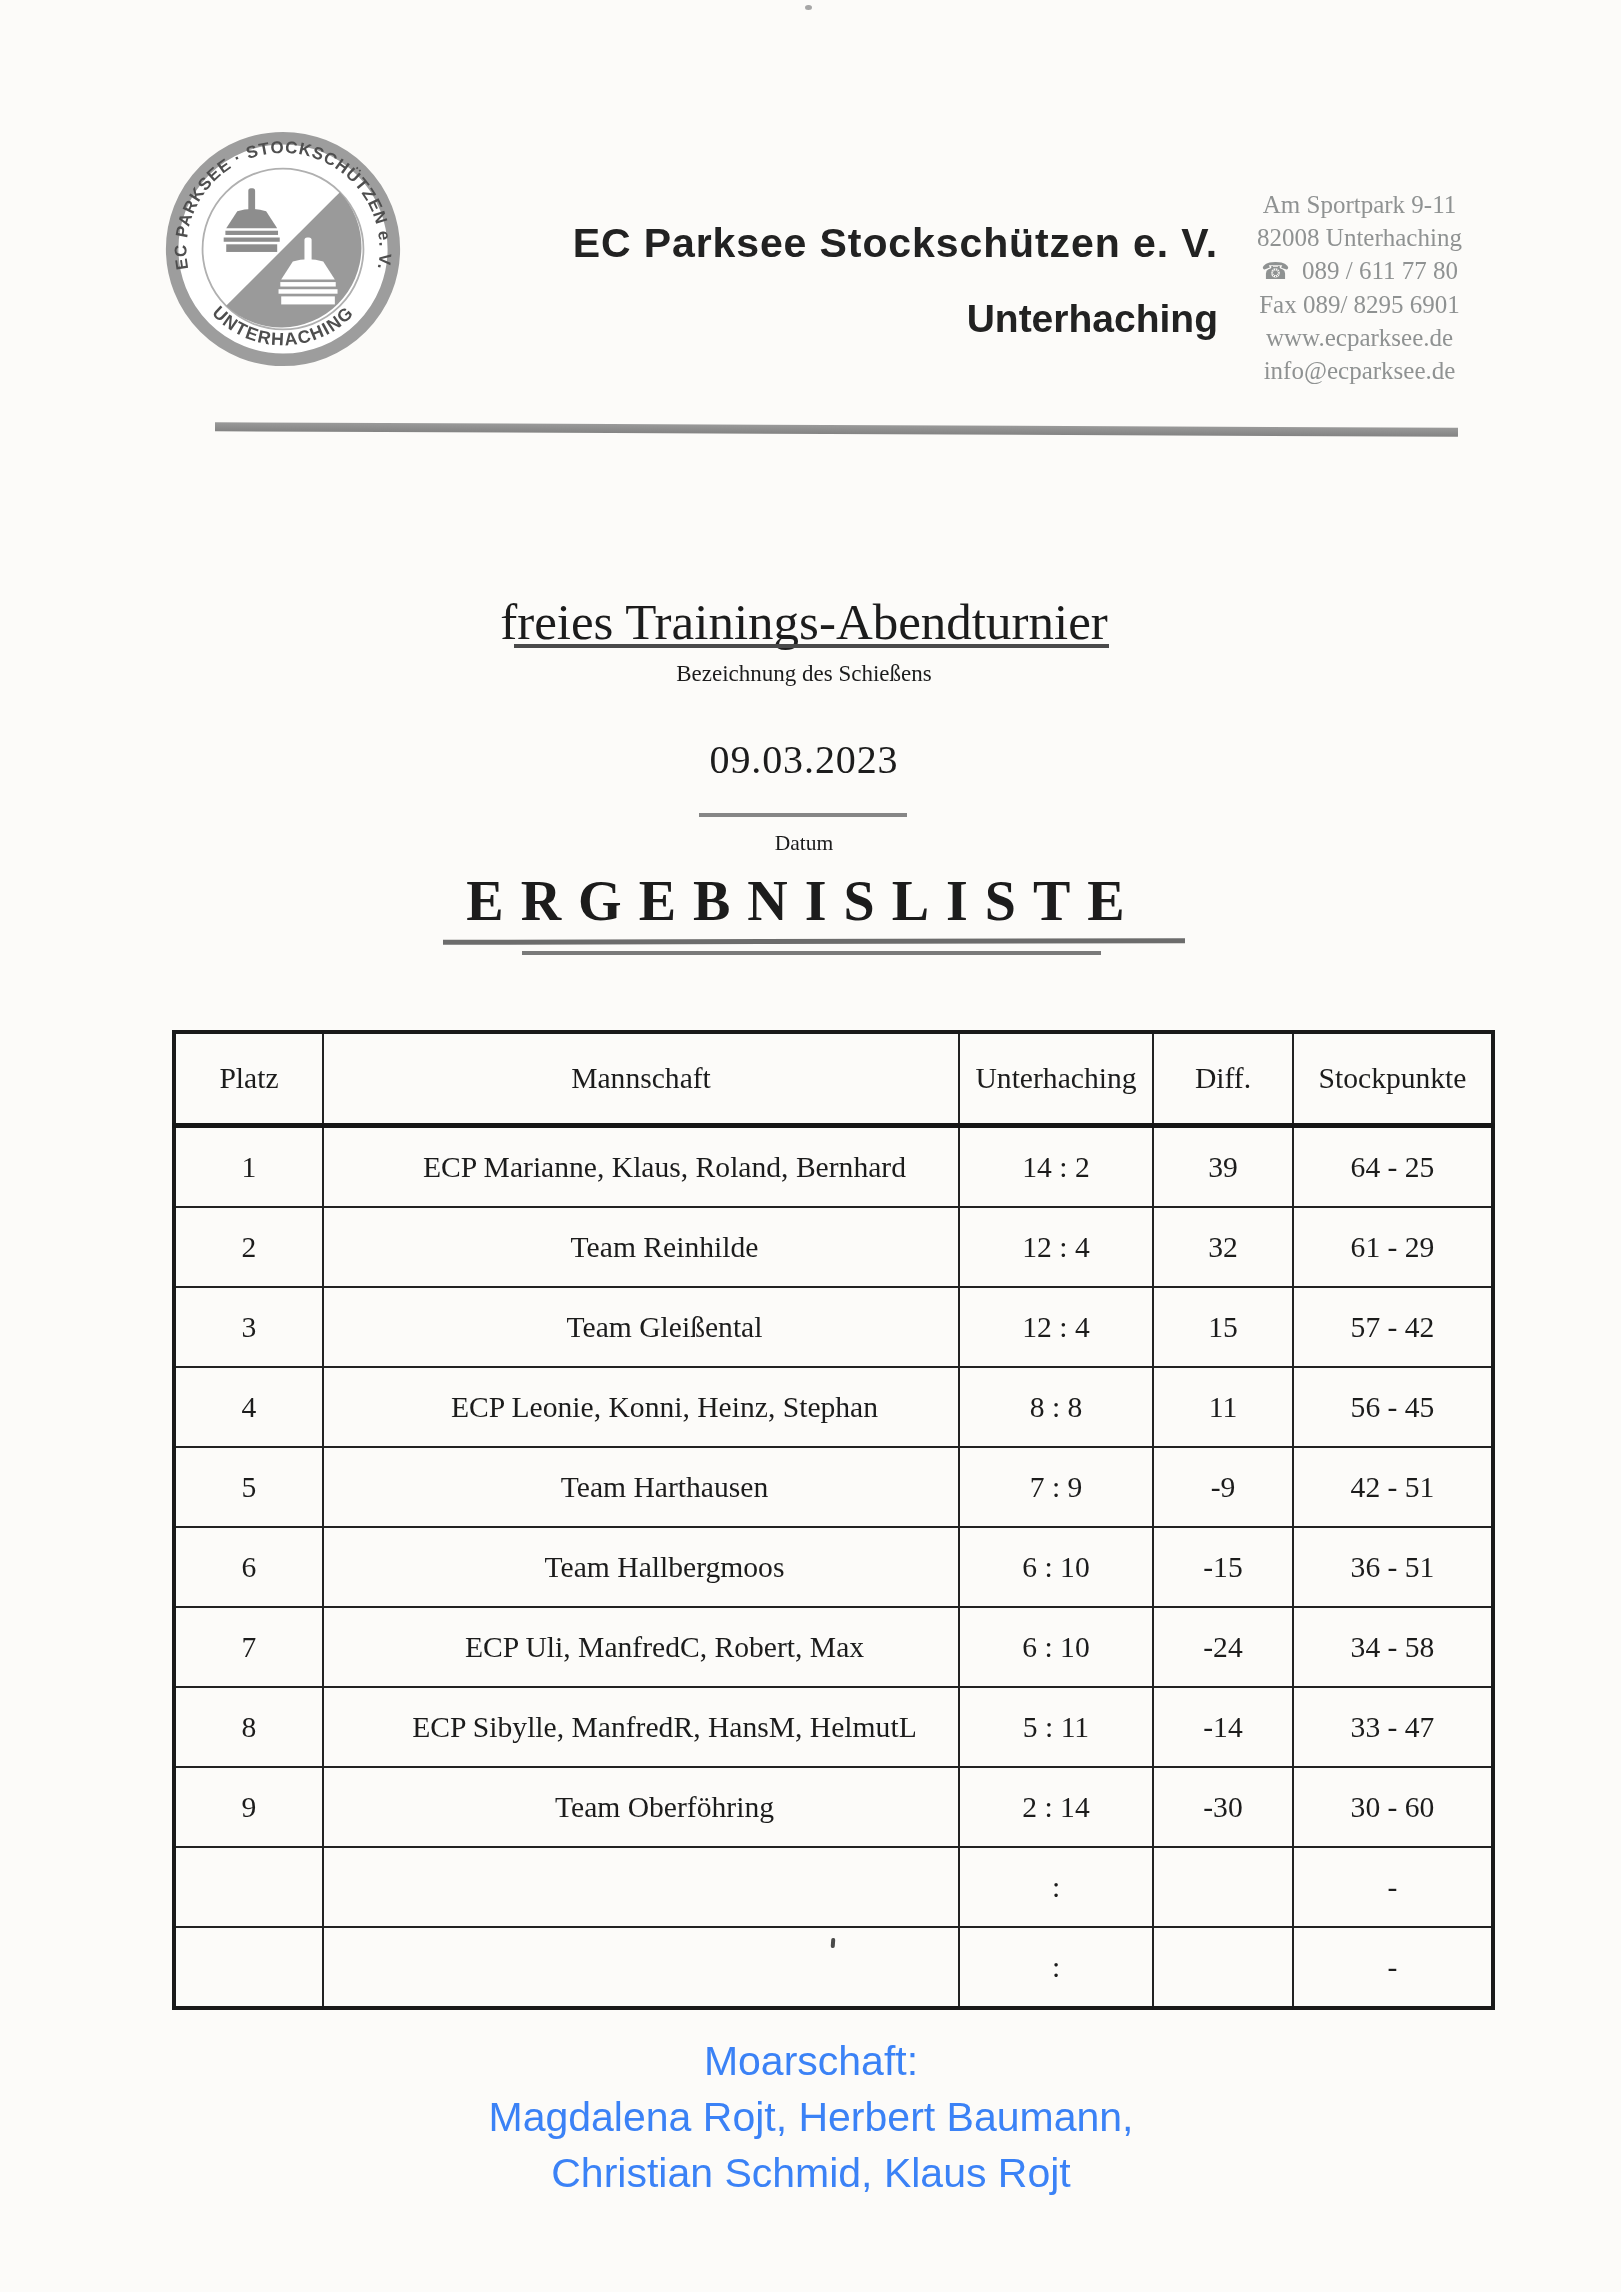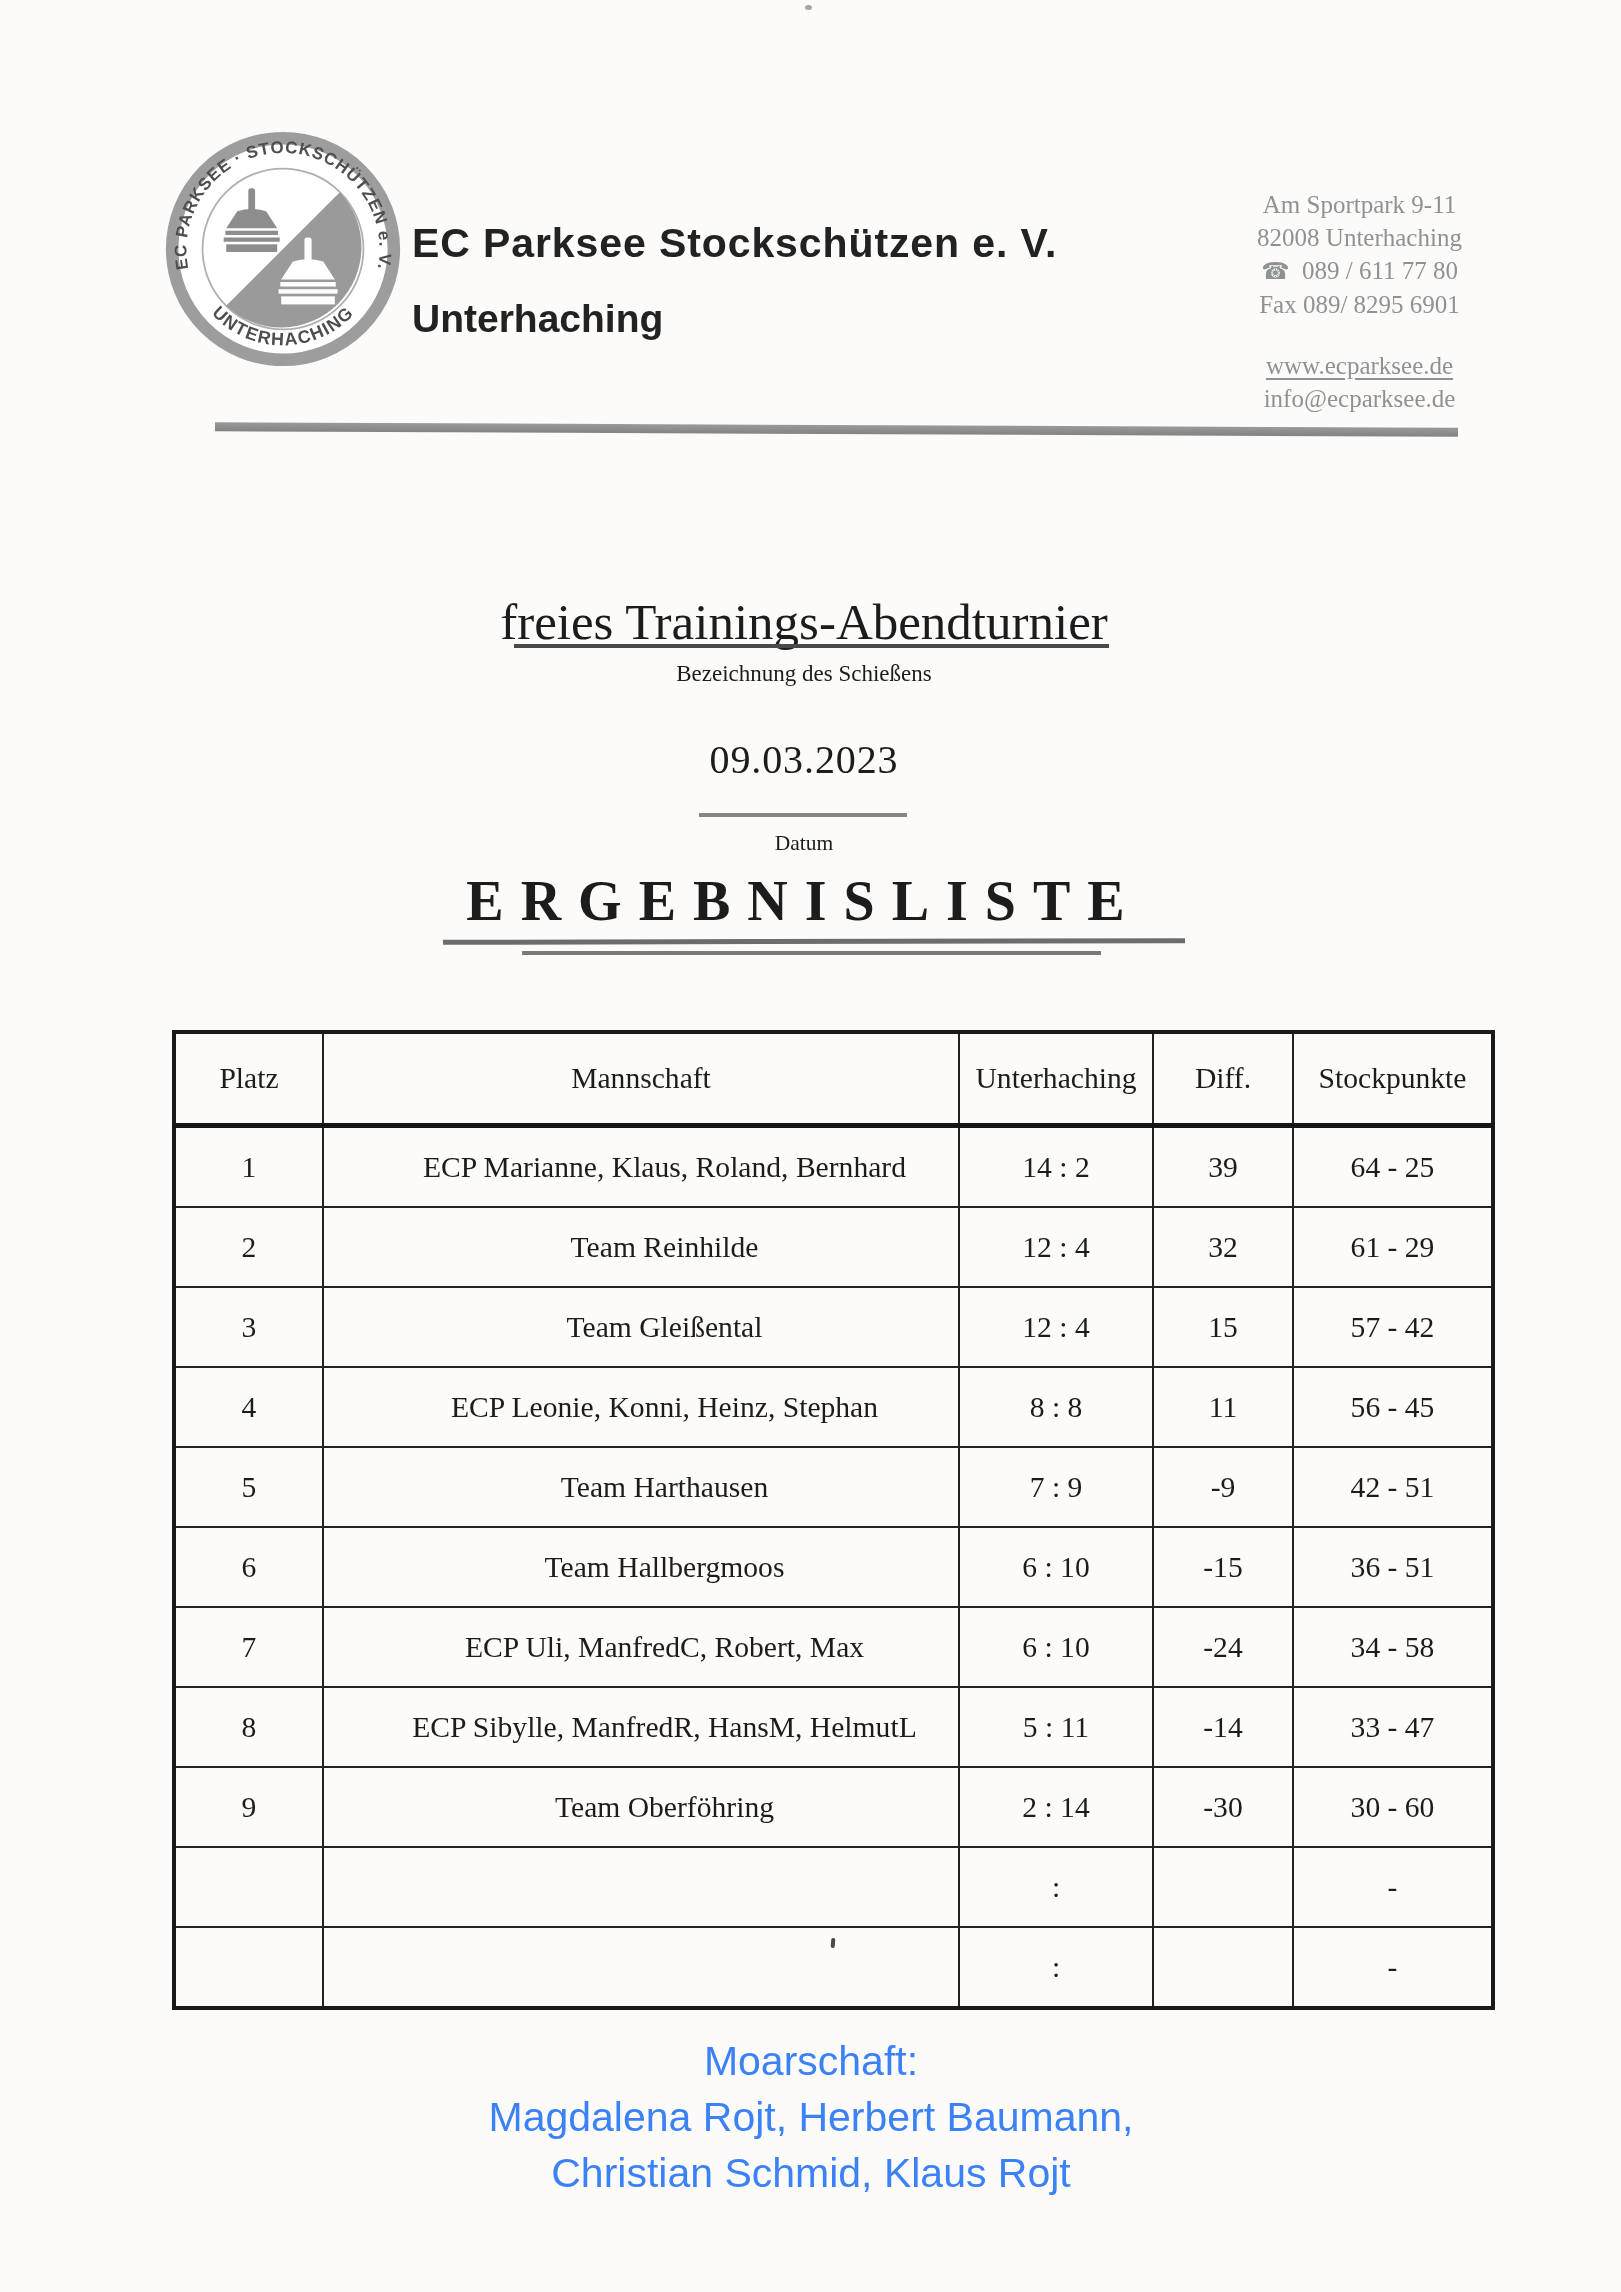--- a/index.html
+++ b/index.html
@@ -4,31 +4,31 @@
 <style>
   html, body { margin:0; padding:0; background:#e9e9e7; }
   .page {
     position:relative; width:1622px; height:2293px;
     background:#fcfbf9; overflow:hidden;
     font-family:"Liberation Serif", serif; color:#1c1c1c;
   }
   
   .logo { position:absolute; left:165px; top:131px; width:236px; height:236px; }
   .org-block {
-    position:absolute; left:412px; top:220px; width:806px; text-align:left;
+    position:absolute; left:412px; top:220px; width:806px; text-align:right;
     font-family:"Liberation Sans", sans-serif; font-weight:700; color:#222;
   }
   .org-line1 { font-size:41px; letter-spacing:0.9px; }
   .org-line2 { font-size:39px; margin-top:30px; }
   .contact {
     position:absolute; left:1225px; top:188px; width:269px; text-align:center;
     color:#8f9292; font-size:25px; line-height:33px;
     font-family:"Liberation Serif", serif;
   }
-  .contact .web { text-decoration:underline; text-underline-offset:3.6px;margin-top:28px; }
+  .contact .web { text-underline-offset:3.6px; }
   .phone-icon { font-family:"DejaVu Sans", sans-serif; font-size:23px; margin-right:12.5px; }
   .header-divider {
     position:absolute; left:215px; top:425px; width:1243px; height:9px;
     background:linear-gradient(#9a9a9a,#838383); transform:rotate(0.25deg);
   }
   
   .center-wrap { position:absolute; left:0; width:1608px; text-align:center; }
   .event-name { top:593px; font-size:51px; }
   .event-underline { position:absolute; left:514px; top:644px; width:595px; height:3.6px; background:#4a4a4a; }
   .event-caption { top:661px; font-size:23px; }

